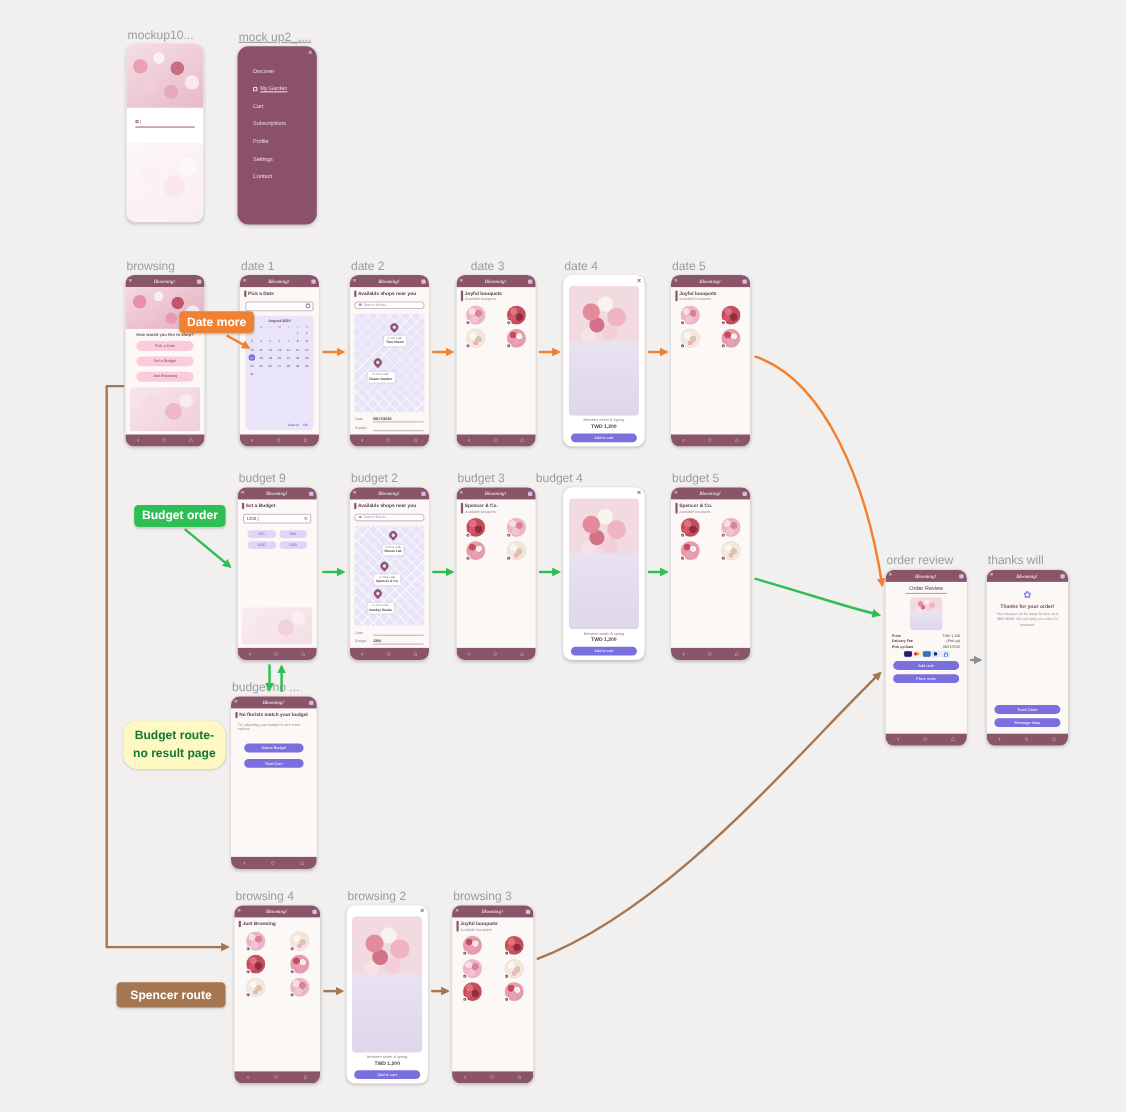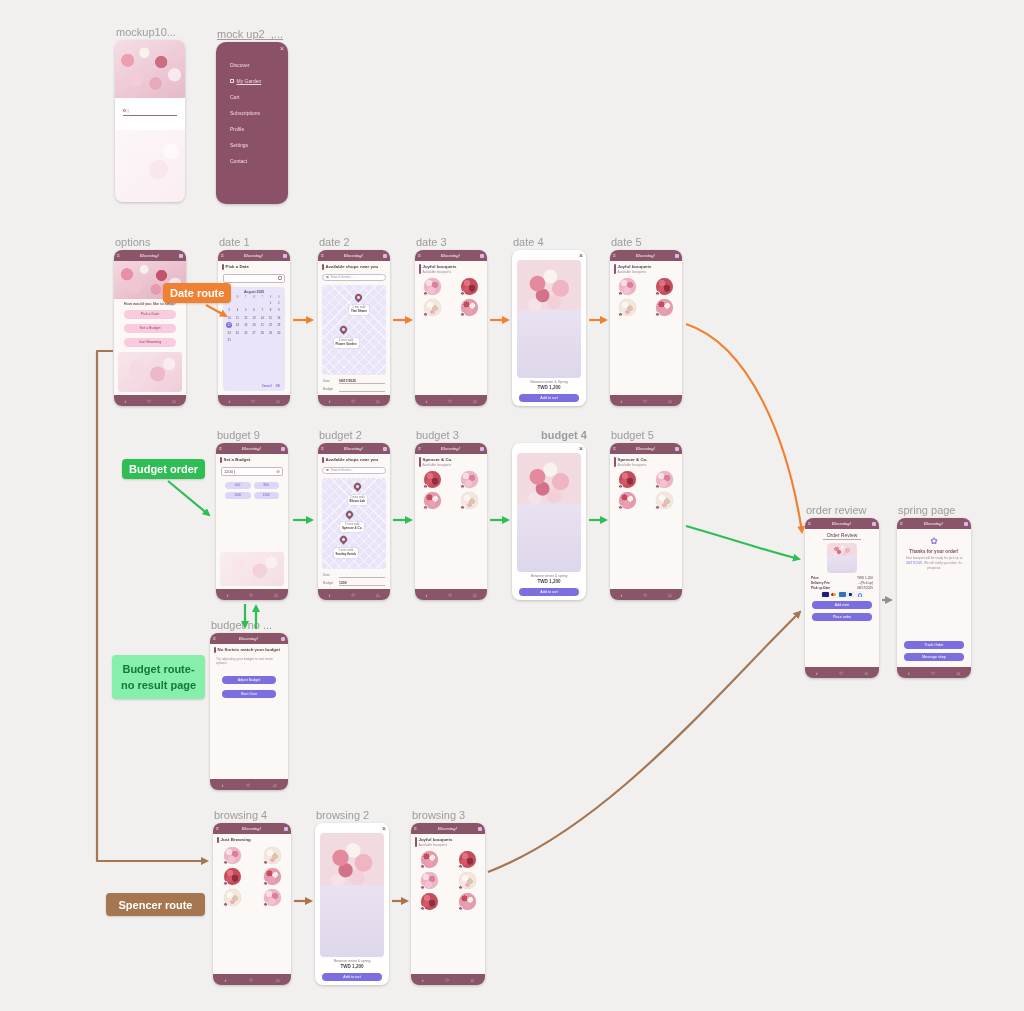--- a/index.html
+++ b/index.html
@@ -127,26 +127,26 @@
       <path d="M 686 526 C 735 540 770 552 799 559" fill="none" stroke="#2fbe54" stroke-width="2.2" stroke-linejoin="round" marker-end="url(#ah-green)"></path>
       <path d="M 245 604 L 245 627" fill="none" stroke="#2fbe54" stroke-width="2.2" stroke-linejoin="round" marker-end="url(#ah-green)"></path>
       <path d="M 256 629 L 256 606" fill="none" stroke="#2fbe54" stroke-width="2.2" stroke-linejoin="round" marker-end="url(#ah-green)"></path>
       <path d="M 113 351 L 97 351 L 97 861 L 207 861" fill="none" stroke="#a5764f" stroke-width="2.2" stroke-linejoin="round" marker-end="url(#ah-brown)"></path>
       <path d="M 294 901 L 311 901" fill="none" stroke="#a5764f" stroke-width="2.2" stroke-linejoin="round" marker-end="url(#ah-brown)"></path>
       <path d="M 392 901 L 407 901" fill="none" stroke="#a5764f" stroke-width="2.2" stroke-linejoin="round" marker-end="url(#ah-brown)"></path>
       <path d="M 488 872 C 610 825 720 690 800 612" fill="none" stroke="#a5764f" stroke-width="2.2" stroke-linejoin="round" marker-end="url(#ah-brown)"></path>
       <path d="M 882 600 L 891 600" fill="none" stroke="#8f8f8f" stroke-width="2.2" stroke-linejoin="round" marker-end="url(#ah-gray)"></path>
     </svg>
 <div class="badge" style="left: 163px; top: 283px; min-width: 68px; min-height: 20px; background: rgb(240, 128, 50); color: rgb(255, 255, 255);">
-      <div>Date route</div>
+      <div>Date more</div>
     </div>
     <div class="badge" style="left: 122px; top: 459px; min-width: 78px; min-height: 20px; background: rgb(47, 190, 84); color: rgb(255, 255, 255);">
       <div>Budget order</div>
     </div>
-    <div class="badge" style="left: 112px; top: 655px; min-width: 93px; min-height: 44px; background: #86efac; color: rgb(17, 122, 51);">
+    <div class="badge" style="left: 112px; top: 655px; min-width: 93px; min-height: 44px; background: #fef9c3; color: rgb(17, 122, 51); border-radius: 13px;">
       <div>Budget route-</div>
       <div>no result page</div>
     </div>
     <div class="badge" style="left: 106px; top: 893px; min-width: 99px; min-height: 23px; background: rgb(165, 118, 79); color: rgb(255, 255, 255);">
       <div>Spencer route</div>
     </div>
     <div class="frame-label" style="left: 116px; top: 26px;">mockup10...</div>
     <div class="phone" style="left: 115px; top: 40px; width: 70px; height: 162px; background: rgb(255, 255, 255);">
       <div class="phone-body">
         <div class="flowers-hero" style="height: 58px; flex: 0 0 auto; opacity: 0.85;"></div>
@@ -180,21 +180,21 @@
           <span>Profile</span>
         </div>
         <div class="menu-item">
           <span>Settings</span>
         </div>
         <div class="menu-item">
           <span>Contact</span>
         </div>
       </div>
     </div>
-    <div class="frame-label" style="left: 115px; top: 236px;">options</div>
+    <div class="frame-label" style="left: 115px; top: 236px;">browsing</div>
     <div class="phone" style="left: 114px; top: 250px; width: 72px; height: 156px;">
       <div class="phone-header">
         <span class="hicon">≡</span>
         <span class="logo">Blooming!</span>
         <span class="bagicon"></span>
       </div>
       <div class="phone-body">
         <div class="flowers-hero" style="height: 38px; flex: 0 0 auto;"></div>
         <div style="font-size: 3.8px; color: rgb(110, 90, 100); text-align: center; margin: 3px 2px 1px; font-weight: bold;">How would you like to shop?</div>
         <div class="pill-pink">Pick a Date</div>
@@ -383,21 +383,21 @@
           <span class="fvalue"></span>
         </div>
         <div style="height: 2px;"></div>
       </div>
       <div class="phone-footer">
         <span class="ficon">‹</span>
         <span class="ficon">○</span>
         <span class="ficon">⌂</span>
       </div>
     </div>
-    <div class="frame-label" style="left: 416px; top: 236px;">date 3</div>
+    <div class="frame-label" style="left: 428px; top: 236px;">date 3</div>
     <div class="phone" style="left: 415px; top: 250px; width: 72px; height: 156px;">
       <div class="phone-header">
         <span class="hicon">≡</span>
         <span class="logo">Blooming!</span>
         <span class="bagicon"></span>
       </div>
       <div class="phone-body">
         <div class="sec-title">
           <span class="accent"></span>
           <div>
@@ -598,21 +598,21 @@
             <span class="bq-plus">+</span>
           </div>
         </div>
       </div>
       <div class="phone-footer">
         <span class="ficon">‹</span>
         <span class="ficon">○</span>
         <span class="ficon">⌂</span>
       </div>
     </div>
-    <div class="frame-label" style="left: 541px; top: 429px; font-weight: bold;">budget 4</div>
+    <div class="frame-label" style="left: 487px; top: 429px;">budget 4</div>
     <div class="phone" style="left: 512px; top: 443px; width: 74px; height: 157px; background: rgb(255, 255, 255);">
       <div class="phone-body">
         <div style="display: flex; justify-content: flex-end; padding: 2px 3px 1px; flex: 0 0 auto;">
           <span class="close-x">×</span>
         </div>
         <div class="bouquet-photo" style="flex: 1 1 0%; margin: 0px 5px; border-radius: 4px;"></div>
         <div style="font-size: 3.4px; color: rgb(141, 122, 130); text-align: center; margin-top: 2.5px;">Between winter &amp; spring</div>
         <div style="font-size: 4.6px; font-weight: bold; color: rgb(83, 65, 75); text-align: center; margin: 1px 0px 2px;">TWD 1,200</div>
         <div class="btn" style="margin-bottom: 4px;">Add to cart</div>
       </div>
@@ -819,21 +819,21 @@
         </div>
         <div class="btn">Add note</div>
         <div class="btn">Place order</div>
       </div>
       <div class="phone-footer">
         <span class="ficon">‹</span>
         <span class="ficon">○</span>
         <span class="ficon">⌂</span>
       </div>
     </div>
-    <div class="frame-label" style="left: 898px; top: 504px;">spring page</div>
+    <div class="frame-label" style="left: 898px; top: 504px;">thanks will</div>
     <div class="phone" style="left: 897px; top: 518px; width: 74px; height: 160px;">
       <div class="phone-header">
         <span class="hicon">≡</span>
         <span class="logo">Blooming!</span>
         <span class="bagicon"></span>
       </div>
       <div class="phone-body">
         <div style="font-size: 9px; color: rgb(138, 122, 224); text-align: center; margin-top: 7px;">✿</div>
         <div style="font-size: 4.6px; font-weight: bold; color: rgb(126, 78, 98); text-align: center; margin: 3px 4px 2px;">Thanks for your order!</div>
         <div style="font-size: 3.2px; color: rgb(160, 142, 152); text-align: center; margin: 0px 7px; line-height: 1.5;">Your bouquet will be ready for pick up at <span style="color: rgb(123, 111, 224);">08/17/2025</span>. We will notify you when it's prepared.</div>

